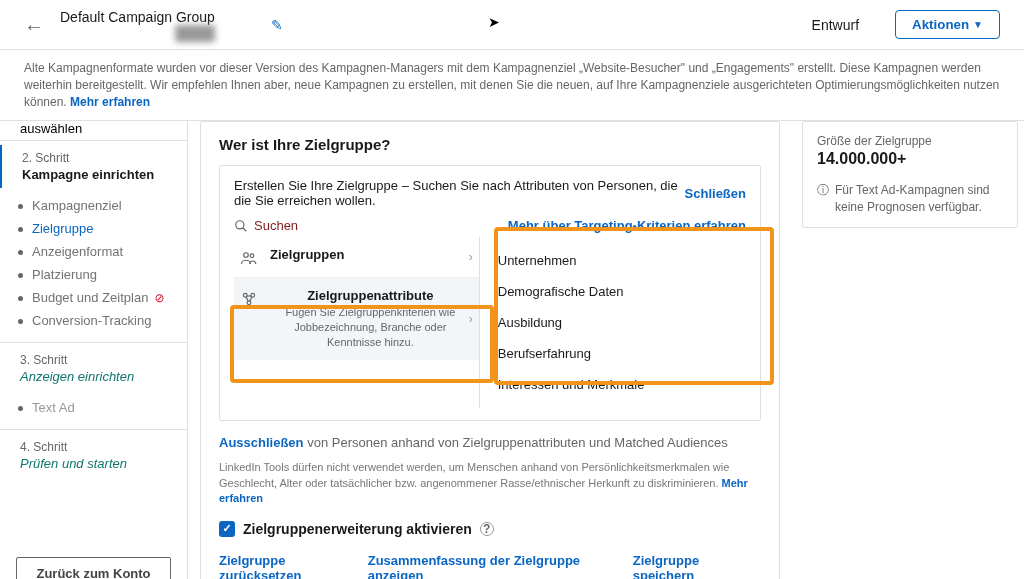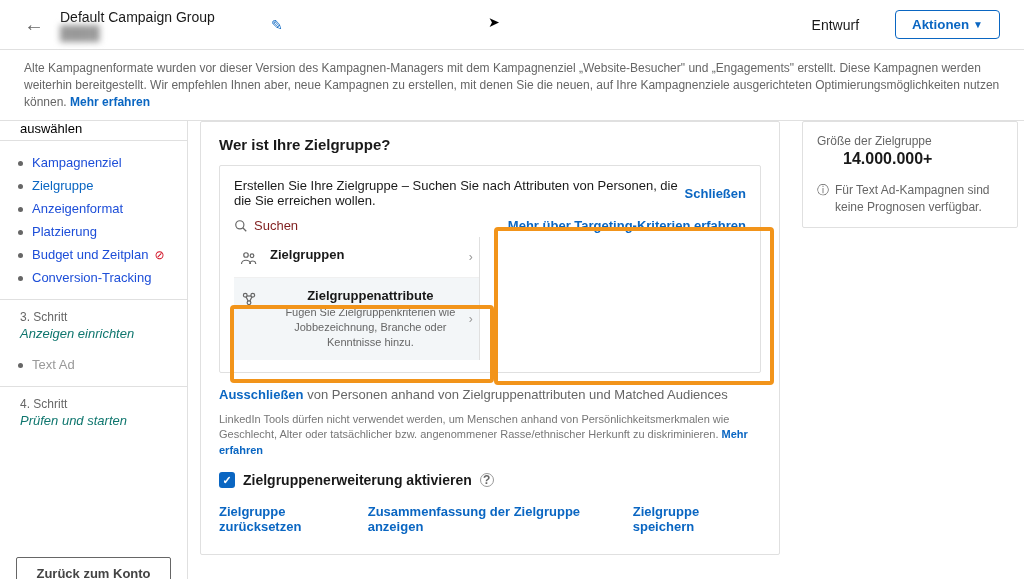--- a/index.html
+++ b/index.html
@@ -1,38 +1,38 @@
 <!DOCTYPE html>
 <html><head>
 <meta charset="utf-8">
 <style>
   * { box-sizing: border-box; margin: 0; padding: 0; }
   html, body { width: 1024px; height: 579px; font-family: -apple-system, "Segoe UI", Arial, sans-serif; font-size: 14px; color: #000000E6; background:#fff; overflow:hidden;}
   .top-bar { display:flex; align-items:center; padding:10px 24px; border-bottom:1px solid #e0e0e0; gap:16px; height:50px;}
   .back-arrow { font-size:20px; color:#666; cursor:pointer; }
-  .title-block { flex:0 0 auto; }
+  .title-block { flex:0 0 auto;text-align:right; }
   .title-main { font-size:14px; font-weight:400;}
   .blur { filter: blur(3px); color:#999;}
   .edit-pencil { color:#0a66c2; font-size:14px; margin-left:40px; cursor:pointer;}
   .spacer { flex:1; }
   .status-text { font-size:14px; color:#000000E6; margin-right:20px;}
   .actions-btn { border:1px solid #0a66c2; color:#0a66c2; background:#fff; padding:6px 16px; border-radius:4px; font-weight:600; cursor:pointer; display:flex; align-items:center; gap:4px;}
   .actions-btn .caret { font-size:10px;}
   .banner { padding:10px 24px; font-size:12px; color:#666; line-height:1.4; border-bottom:1px solid #e0e0e0;}
   .banner .link { color:#0a66c2; font-weight:600; cursor:pointer;}
   .body { display:flex; height: calc(579px - 50px - 48px);}
   
   .sidebar { width:188px; border-right:1px solid #e0e0e0; padding:6px 0 0 0; font-size:13px; display:flex; flex-direction:column;}
   .step-block { padding:6px 16px 6px 20px;}
   .step-num { color:#666; font-size:12px;}
   .step-title { font-weight:600; font-size:13px; margin-top:2px;}
   .step1-trail { padding-left:20px; color:#000; font-size:13px; margin-top:-6px;}
   .active-block { border-left:2px solid #0a66c2; }
   .substeps { list-style:none; padding:6px 0 6px 18px;}
-  .substeps li { position:relative; padding:4px 0 4px 14px; font-size:13px; color:#1d4ed8;}
+  .substeps li { position:relative; padding:4px 0 4px 14px; font-size:13px; color:#737373;}
   .substeps li::before { content:""; position:absolute; left:0; top:10px; width:5px; height:5px; border-radius:50%; background:#666;}
   .substeps li.current { color:#0a66c2; font-weight:400;}
   .substeps li.error::after { content:"⊘"; color:#d11124; margin-left:6px; font-size:12px;}
   .substeps li.dim { color:#999;}
   .divider { height:1px; background:#e0e0e0; margin:4px 0;}
   .muted-title { color:#0f766e; font-weight:400;font-style:italic;}
   .sidebar-bottom { margin-top:auto; padding:12px 16px;}
   .back-account { width:100%; border:1px solid #666; background:#fff; color:#444; padding:8px 10px; border-radius:2px; font-weight:600; cursor:pointer; font-size:13px;}
   
   .main { flex:1; overflow:auto; padding:0 12px;}
@@ -67,21 +67,21 @@
   .legal .link { color:#0a66c2; font-weight:600; cursor:pointer;}
   .checkbox-row { display:flex; align-items:center; gap:8px; margin-top:14px; font-size:14px; font-weight:600;}
   .checkbox { width:16px; height:16px; background:#0a66c2; border-radius:3px; display:inline-flex; align-items:center; justify-content:center; color:#fff; font-size:11px;}
   .info-circle { color:#666; font-size:12px; border:1px solid #999; border-radius:50%; width:14px; height:14px; display:inline-flex; align-items:center; justify-content:center;}
   .bottom-links { display:flex; justify-content:space-between; margin-top:16px; padding-bottom:6px; font-size:13px; font-weight:600;}
   .bottom-links span { color:#0a66c2; cursor:pointer;}
   
   .rightpanel { width:232px; padding:0 6px 0 10px;}
   .rcard { border:1px solid #e0e0e0; border-radius:2px; padding:12px 14px; font-size:13px;}
   .rlabel { color:#666; font-size:12px;}
-  .rnum { font-weight:600; font-size:16px; margin-top:2px;margin-left:26px;}
+  .rnum { font-weight:600; font-size:16px; margin-top:2px;}
   .rinfo { color:#666; font-size:12px; margin-top:14px; display:flex; gap:6px; line-height:1.35;}
   .rinfo .i { flex-shrink:0;}
   .cursor { position:absolute; left:488px; top:14px; font-size:14px; color:#000;}
   svg { display:block; }
 </style>
 </head>
 <body>
 
 <div class="top-bar">
   <span class="back-arrow">←</span>
@@ -102,20 +102,24 @@
 <div class="banner">
   <span>Alte Kampagnenformate wurden vor dieser Version des Kampagnen-Managers mit dem Kampagnenziel „Website-Besucher" und „Engagements" erstellt. Diese Kampagnen werden weiterhin bereitgestellt. Wir empfehlen Ihnen aber, neue Kampagnen zu erstellen, mit denen Sie die neuen, auf Ihre Kampagnenziele ausgerichteten Optimierungsmöglichkeiten nutzen können. </span>
   <span class="link">Mehr erfahren</span>
 </div>
 
 <div class="body">
 
   <div class="sidebar">
     <div class="step1-trail">auswählen</div>
     <div class="divider"></div>
+    <div class="step-block active-block">
+      <div class="step-num">2. Schritt</div>
+      <div class="step-title">Kampagne einrichten</div>
+    </div>
     <ul class="substeps">
       <li>Kampagnenziel</li>
       <li class="current">Zielgruppe</li>
       <li>Anzeigenformat</li>
       <li>Platzierung</li>
       <li class="error">Budget und Zeitplan</li>
       <li>Conversion-Tracking</li>
     </ul>
     <div class="divider"></div>
     <div class="step-block">
@@ -184,20 +188,29 @@
                     <line x1="16" y1="9" x2="13" y2="15"></line>
                   </svg>
               </div>
               <div>
                 <div class="opt-title">Zielgruppenattribute</div>
                 <div class="opt-desc">Fügen Sie Zielgruppenkriterien wie Jobbezeichnung, Branche oder Kenntnisse hinzu.</div>
               </div>
               <span class="chev">›</span>
             </div>
           </div>
+          <div class="rightcol">
+            <ul class="rlist">
+              <li>Unternehmen</li>
+              <li>Demografische Daten</li>
+              <li>Ausbildung</li>
+              <li>Berufserfahrung</li>
+              <li>Interessen und Merkmale</li>
+            </ul>
+          </div>
           <div class="highlight-box hl-left"></div>
           <div class="highlight-box hl-right"></div>
         </div>
       </div>
 
       <div class="exclude-row">
         <span class="ex">Ausschließen</span>
         <span class="rest">   von Personen anhand von Zielgruppenattributen und Matched Audiences</span>
       </div>
       <div class="legal">

